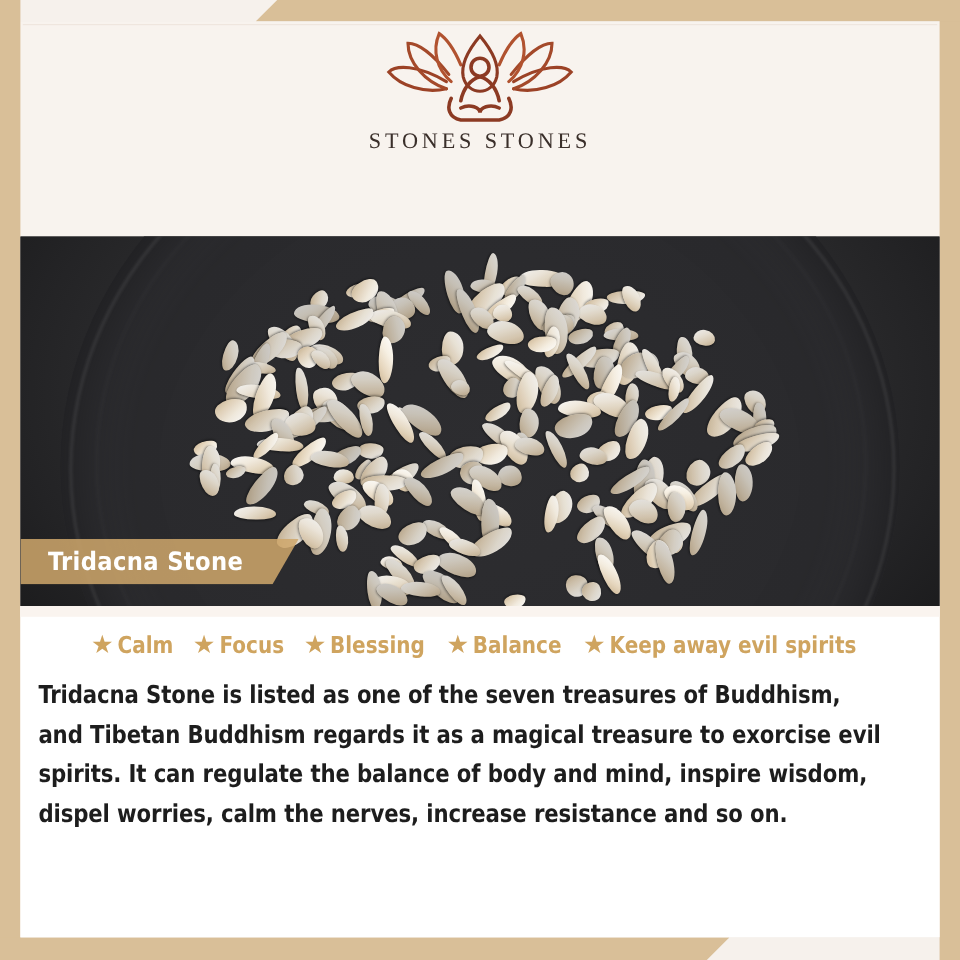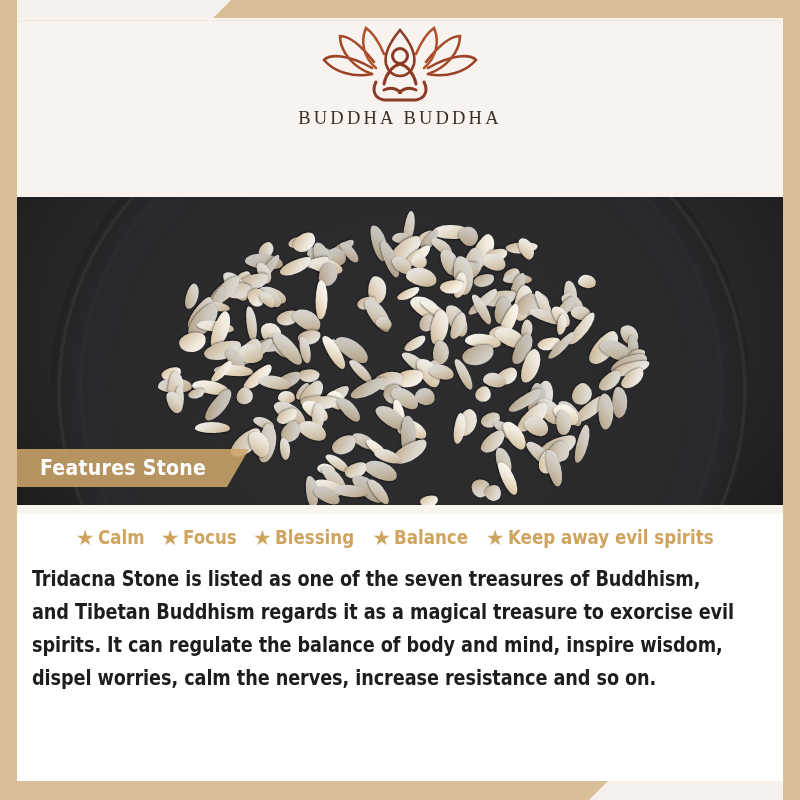--- a/index.html
+++ b/index.html
@@ -314,21 +314,21 @@
       </g>
 
       <g fill="none" stroke="#8c3a23" stroke-width="3" stroke-linecap="round">
         <circle cx="86" cy="32" r="7.5"></circle>
         <path d="M86 40 C 78 42, 72 50, 70 60"></path>
         <path d="M86 40 C 94 42, 100 50, 102 60"></path>
         <path d="M62 58 C 58 66, 60 74, 70 76 L 102 76 C 112 74, 114 66, 110 58"></path>
         <path d="M70 66 C 78 62, 86 66, 86 70 C 86 66, 94 62, 102 66"></path>
       </g>
     </svg>
-    <div class="logo-word">BUDDHA BUDDHA</div>
+    <div class="logo-word">STONES STONES</div>
   </div>
 
 
   <div class="photo">
     <div class="photo-bg"></div>
     <div class="bowl-rim"></div>
     <div class="bowl-sheen"></div>
     <div class="bowl-sheen2"></div>
     <div class="bead-pile">
 
@@ -559,21 +559,21 @@
         <div class="bead" style="left: 249.855px; top: 185.168px; width: 29.6638px; height: 16.4347px; transform: rotate(32.6108deg); filter: brightness(0.85); z-index: 193;"></div>
         <div class="bead" style="left: 431.553px; top: 196.596px; width: 38.7325px; height: 13.3923px; transform: rotate(140.974deg); filter: brightness(0.91); z-index: 203;"></div>
         <div class="bead" style="left: 114.268px; top: 134.258px; width: 35.7201px; height: 12.6904px; transform: rotate(173.534deg); filter: brightness(0.84); z-index: 141;"></div>
         <div class="bead" style="left: 78.777px; top: 73.4292px; width: 34.2995px; height: 16.1171px; transform: rotate(51.45deg); filter: brightness(0.9); z-index: 81;"></div>
         <div class="bead" style="left: 64.1821px; top: 137.003px; width: 37.8453px; height: 17.1195px; transform: rotate(164.411deg); filter: brightness(0.91); z-index: 146;"></div>
         <div class="bead" style="left: 362.76px; top: 69.4355px; width: 29.2232px; height: 9.90885px; transform: rotate(0.780635deg); filter: brightness(0.85); z-index: 74;"></div>
       </div>
   </div>
 
   <div class="stone-label">
-    <div class="stone-label-text">Features Stone</div>
+    <div class="stone-label-text">Tridacna Stone</div>
   </div>
 
   <div class="content">
     <div class="content-tint"></div>
 
     <div class="benefits">
       <div class="benefit">
         <span class="star">★</span>
         <span class="benefit-label">Calm</span>
       </div>

